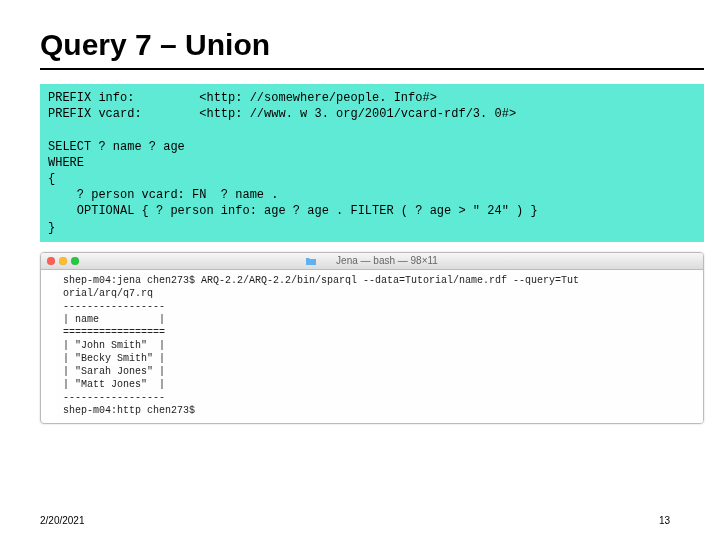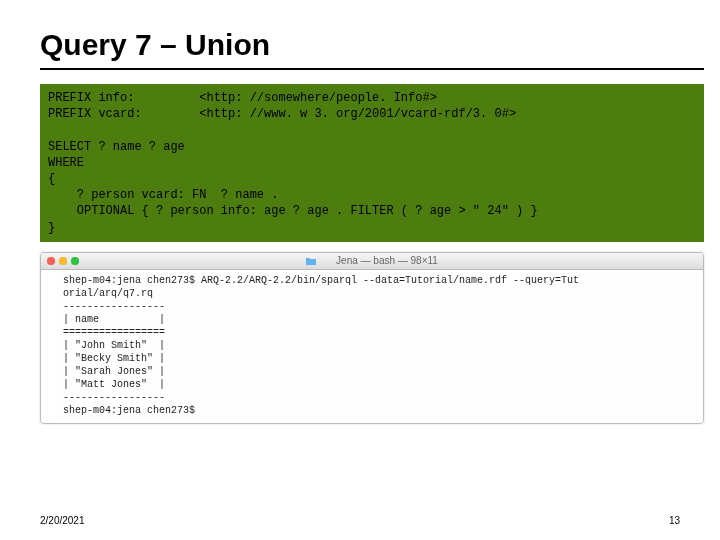--- a/index.html
+++ b/index.html
@@ -32,21 +32,21 @@
   .bullets {
     list-style: disc;
     padding-left: 38px;
     margin: 0 0 6px 0;
   }
   .bullets li {
     font-size: 13px;
     margin-bottom: 2px;
   }
   .codeblock {
-    background: #4d7c0f;
+    background: #5eead4;
     font-family: "Courier New", Courier, monospace;
     font-size: 12px;
     line-height: 1.35;
     padding: 6px 8px;
     white-space: pre;
     margin: 0 0 10px 0;
   }
   .term-window {
     border: 1px solid #bbb;
     border-radius: 4px;
@@ -102,21 +102,21 @@
   }
   .footer-date {
     position: absolute;
     bottom: 14px;
     left: 40px;
     font-size: 10px;
   }
   .footer-page {
     position: absolute;
     bottom: 14px;
-    right: 40px;
+    right: 50px;
     font-size: 10px;
   }
 </style>
 </head>
 <body>
 
 <div class="slide">
 
   <div class="title">Query 7 – Union</div>
   <div class="hr"></div>
@@ -147,19 +147,19 @@
     <div class="term-body"><span>shep-m04:jena chen273$ ARQ-2.2/ARQ-2.2/bin/sparql --data=Tutorial/name.rdf --query=Tut
 orial/arq/q7.rq</span>
 <span>-----------------
 | name          |
 =================
 | "John Smith"  |
 | "Becky Smith" |
 | "Sarah Jones" |
 | "Matt Jones"  |
 -----------------</span>
-<span>shep-m04:jena chen273$ </span></div>
+<span>shep-m04:http chen273$ </span></div>
   </div>
 
   <div class="footer-date">2/20/2021</div>
   <div class="footer-page">13</div>
 
 </div>
 
 </body></html>

